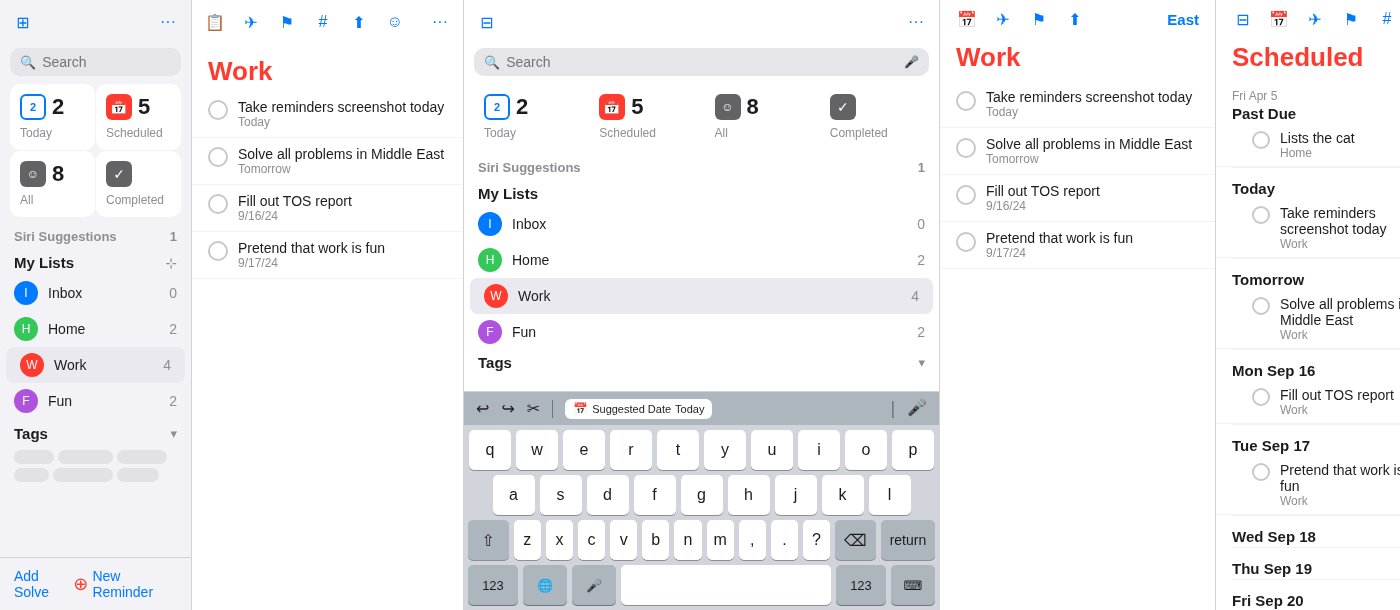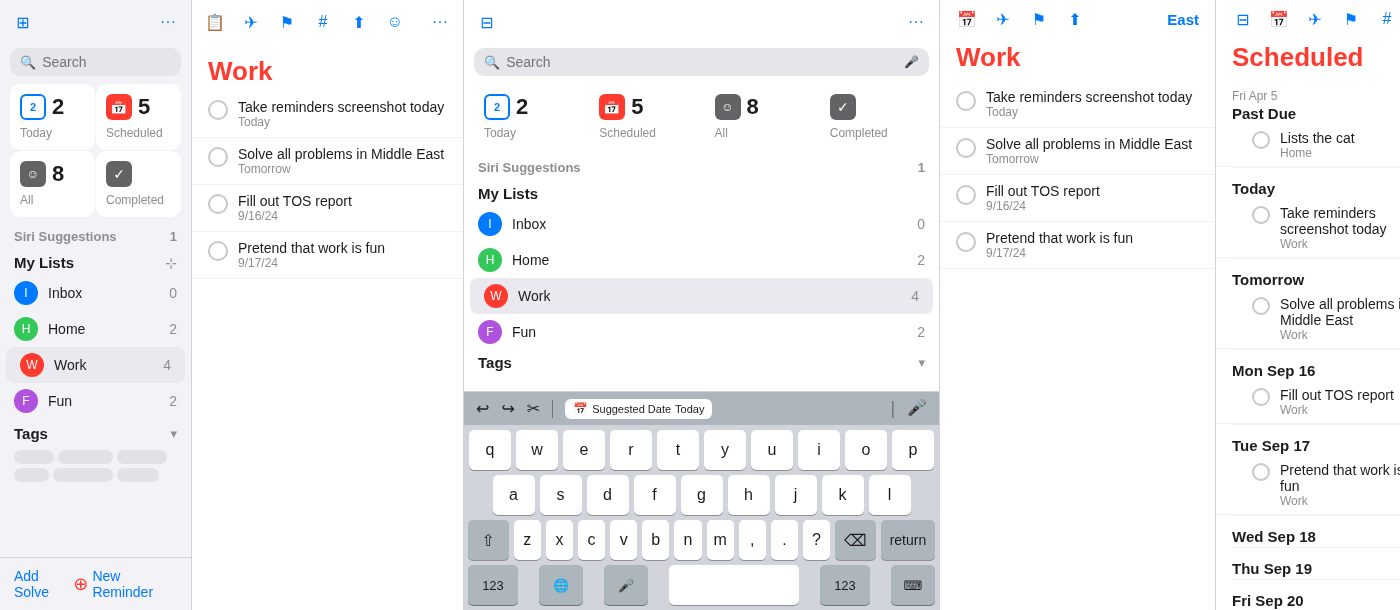--- a/index.html
+++ b/index.html
@@ -408,21 +408,21 @@
       color: #1c1c1e;
     }
     .kb-key.return-key {
       background: #adb5bd;
       flex: 2;
       max-width: none;
       font-size: 14px;
     }
     .kb-bottom-row {
       display: flex;
-      gap: 21px;
+      gap: 5px;
       margin: 5px 4px 5px;
     }
     .kb-bottom-key {
       background: #adb5bd;
       border-radius: 5px;
       height: 40px;
       display: flex;
       align-items: center;
       justify-content: center;
       font-size: 13px;

